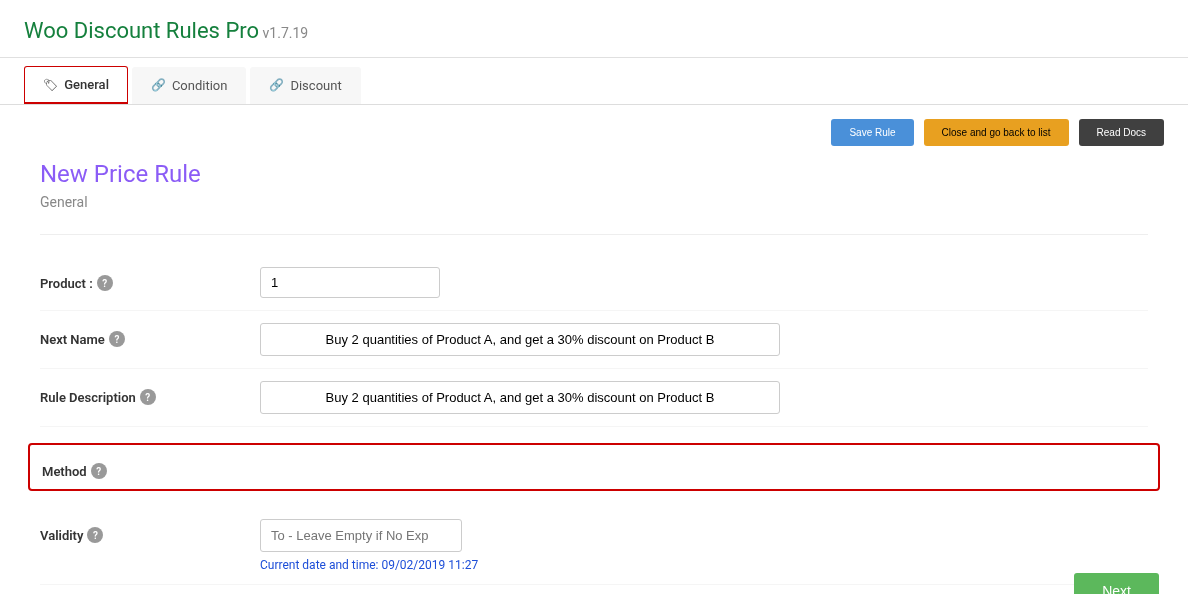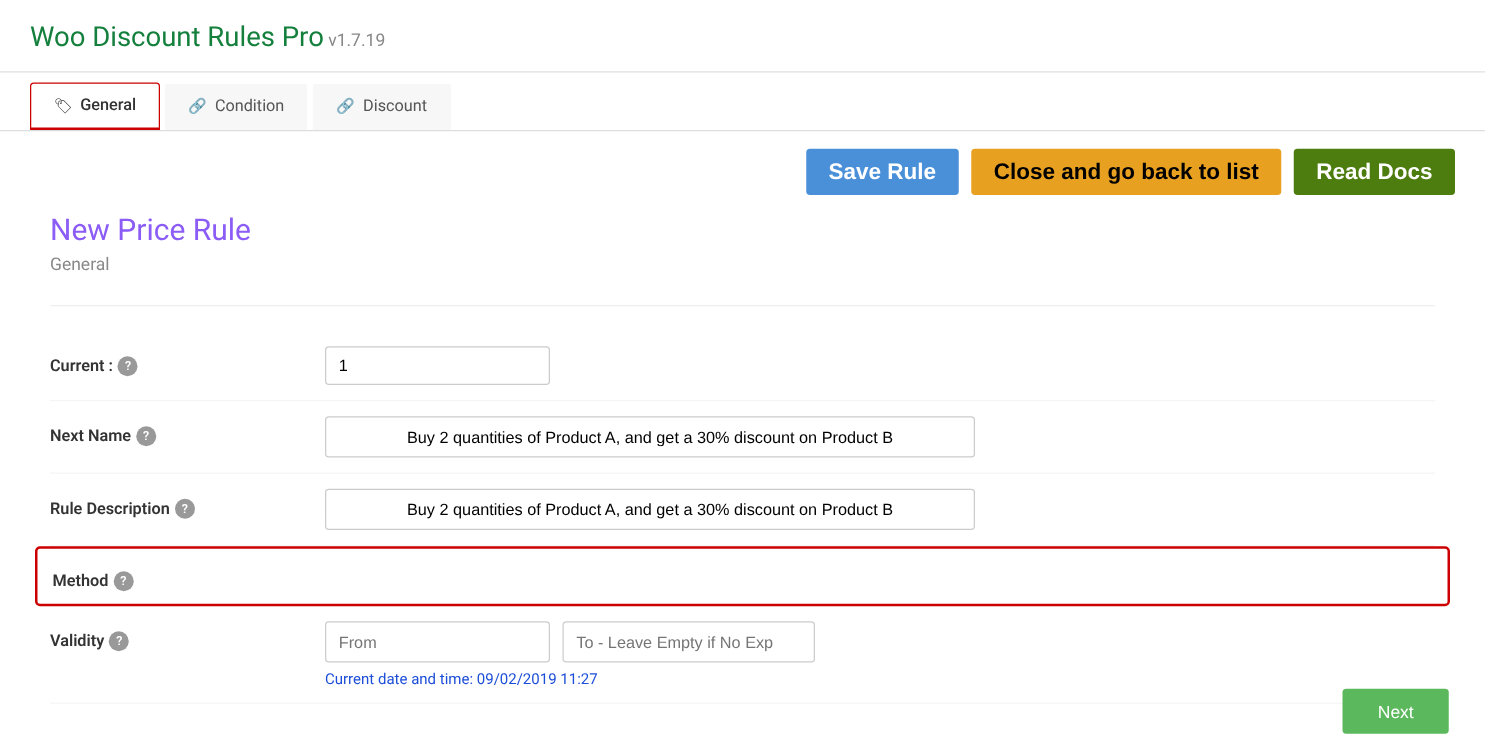--- a/index.html
+++ b/index.html
@@ -13,34 +13,34 @@
     .page-title-version { font-size: 14px; color: #888; font-weight: 400; }
 
     
     .tabs-bar { display: flex; align-items: center; padding: 0 24px; border-bottom: 1px solid #ddd; margin-top: 0; }
     .tab-item { display: flex; align-items: center; gap: 6px; padding: 10px 18px; font-size: 13px; cursor: pointer; border: 1px solid transparent; border-radius: 3px 3px 0 0; margin-right: 4px; margin-top: 8px; color: #555; background: #f7f7f7; }
     .tab-item.active { border-color: #cc0000; border-bottom: 2px solid #cc0000; background: #fff; font-weight: 500; color: #333; }
     .tab-icon { font-size: 12px; }
 
     
     .toolbar { display: flex; justify-content: flex-end; align-items: center; gap: 10px; padding: 14px 24px; }
-    .btn { padding: 8px 18px; border: none; border-radius: 3px; font-size: 18px; cursor: pointer; font-weight: 700; }
+    .btn { padding: 8px 18px; border: none; border-radius: 3px; font-size: 10px; cursor: pointer; font-weight: 400; }
     .btn-blue { background: #4a90d9; color: #fff; }
     .btn-orange { background: #e8a020; color: #000000; }
-    .btn-teal { background: #4d7c0f; color: #fff; }
+    .btn-teal { background: #404040; color: #fff; }
 
     
     .content { padding: 0 40px 40px; }
     .section-title-main { font-size: 24px; font-weight: 400; color: #8b5cf6; margin-bottom: 6px; }
     .section-subtitle { font-size: 14px; color: #888; margin-bottom: 24px; }
 
     
     .form-section { border-top: 1px solid #eee; padding-top: 20px; }
     .form-row { display: flex; align-items: flex-start; padding: 12px 0; border-bottom: 1px solid #f5f5f5; }
-    .form-row.highlighted { border: 2px solid #cc0000; border-radius: 4px; padding: 10px 12px; margin: 0 -12px; flex-direction: column; }
+    .form-row.highlighted { border: 2px solid #cc0000; border-radius: 4px; padding: 10px 12px; margin: 16px -12px; flex-direction: column; }
     .form-label { width: 220px; font-size: 13px; font-weight: 600; color: #333; padding-top: 8px; display: flex; align-items: center; gap: 4px; flex-shrink: 0; }
     .help-icon { width: 16px; height: 16px; border-radius: 50%; background: #999; color: #fff; font-size: 10px; display: inline-flex; align-items: center; justify-content: center; cursor: pointer; }
     .form-control-wrap { flex: 1; }
     .form-input { width: 180px; padding: 7px 10px; border: 1px solid #ccc; border-radius: 3px; font-size: 13px; }
     .form-input-full { width: 100%; max-width: 520px; padding: 8px 10px; border: 1px solid #ccc; border-radius: 3px; font-size: 13px; text-align: center; }
     .form-select { width: 100%; max-width: 520px; padding: 8px 10px; border: 1px solid #ccc; border-radius: 3px; font-size: 13px; appearance: auto; }
 
     
     .validity-inputs { display: flex; gap: 10px; align-items: center; }
     .validity-from { width: 180px; padding: 8px 10px; border: 1px solid #ccc; border-radius: 3px; font-size: 13px; color: #aaa; }
@@ -83,21 +83,21 @@
   </div>
 
   <div class="content">
     <div class="section-title-main">New Price Rule</div>
     <div class="section-subtitle">General</div>
 
     <div class="form-section">
 
       <div class="form-row">
         <div class="form-label">
-          <span>Current :</span>
+          <span>Product :</span>
           <span class="help-icon">?</span>
         </div>
         <div class="form-control-wrap">
           <input type="text" class="form-input" value="1" style="">
         </div>
       </div>
 
       <div class="form-row">
         <div class="form-label">
           <span>Next Name</span>
@@ -125,21 +125,20 @@
         </div>
       </div>
 
       <div class="form-row">
         <div class="form-label">
           <span>Validity</span>
           <span class="help-icon">?</span>
         </div>
         <div class="form-control-wrap">
           <div class="validity-inputs">
-            <input type="text" class="validity-from" placeholder="From" style="">
             <input type="text" class="validity-to" placeholder="To - Leave Empty if No Exp" style="">
           </div>
           <div class="validity-hint">Current date and time: 09/02/2019 11:27</div>
         </div>
       </div>
     </div>
   </div>
 
   <div class="next-button-wrap">
     <button class="btn-next">Next</button>

